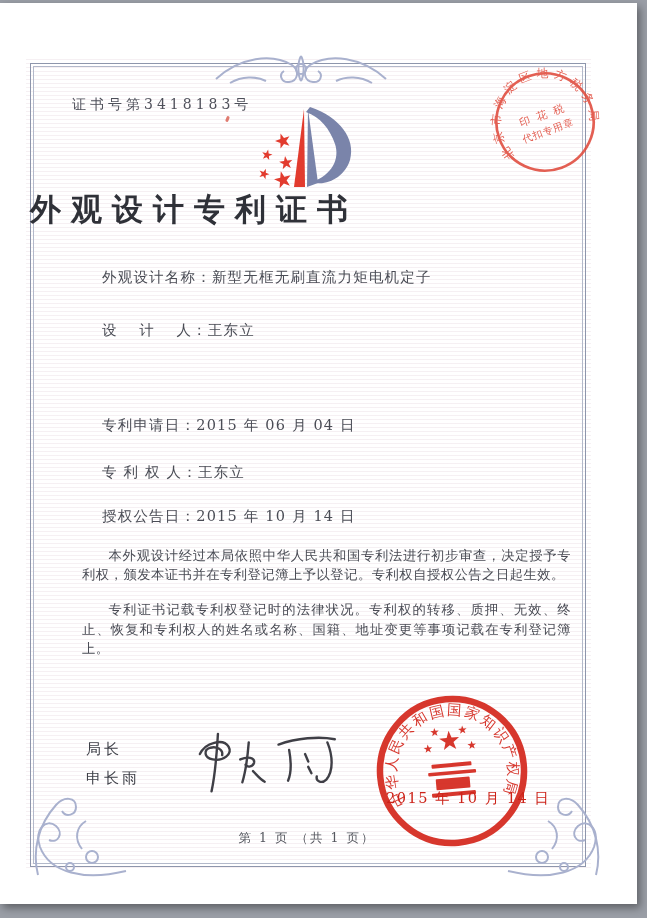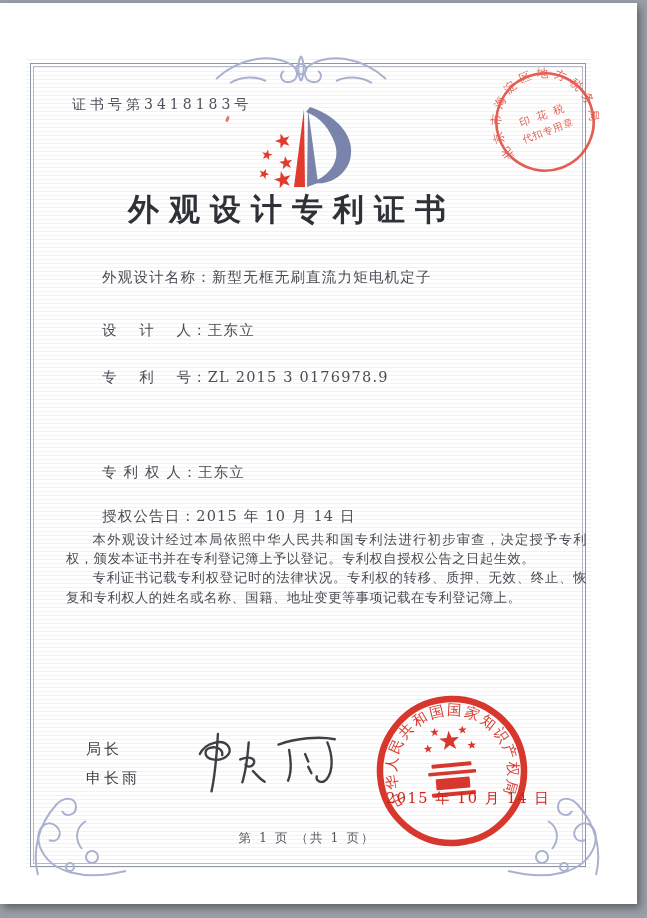--- a/index.html
+++ b/index.html
@@ -30,34 +30,34 @@
     border:1px solid #b3b9ca;
   }
   .ornament{position:absolute;pointer-events:none;}
   .cert-no{
     position:absolute;left:72px;top:93px;
     font-size:14px;letter-spacing:4px;color:#4e505a;
   }
   .logo{position:absolute;left:252px;top:100px;width:112px;height:88px;}
   .title{
     position:absolute;left:30px;top:186px;width:524px;
-    text-align:center;font-size:31px;font-weight:600;
+    font-size:31px;font-weight:600;
     letter-spacing:10px;color:#2f3138;
   }
   .field{
     position:absolute;left:72px;
     font-size:14.5px;letter-spacing:1.2px;color:#4a4c55;white-space:nowrap;margin-left:30px;
   }
   .f0{top:265px}.f1{top:318px}.f2{top:365px}.f3{top:413px}.f4{top:460px}.f5{top:504px}
   .paras{
     position:absolute;left:66px;top:527px;width:521px;
     font-size:13.3px;line-height:19.2px;letter-spacing:.5px;
     color:#4a4c55;text-align:justify;
   }
-  .paras p{margin:0;text-indent:2em;}
+  .paras p{margin:16px;text-indent:2em;}
   .signer-title{position:absolute;left:86px;top:737px;font-size:15px;letter-spacing:3px;color:#3c3e46;}
   .signer-name{position:absolute;left:86px;top:766px;font-size:15px;letter-spacing:3px;color:#3c3e46;font-family:Liberation Serif, serif;}
   .signature{position:absolute;left:185px;top:722px;width:170px;height:72px;}
   .seal-tax{position:absolute;left:482px;top:56px;width:126px;height:126px;opacity:.88;}
   .seal-office{position:absolute;left:372px;top:688px;width:160px;height:160px;opacity:.93;}
   .seal-date{
     position:absolute;left:386px;top:786px;
     font-size:14.5px;letter-spacing:1.5px;color:#cc2218;white-space:nowrap;
   }
   .footer{
@@ -129,22 +129,22 @@
   </svg>
 
   <div class="title">外观设计专利证书</div>
 
   <div class="field f0">
     <span>外观设计名称：</span><span>新型无框无刷直流力矩电机定子</span>
   </div>
   <div class="field f1">
     <span>设　 计　 人：</span><span>王东立</span>
   </div>
-  <div class="field f2">
-    <span>专　 利　 号：</span><span>ZL 2015 3 0176978.9</span>
+  <div class="field f3">
+    <span>专利申请日：</span><span>2015 年 06 月 04 日</span>
   </div>
   <div class="field f4">
     <span>专 利 权 人：</span><span>王东立</span>
   </div>
   <div class="field f5">
     <span>授权公告日：</span><span>2015 年 10 月 14 日</span>
   </div>
 
   <div class="paras">
     <p>本外观设计经过本局依照中华人民共和国专利法进行初步审查，决定授予专利权，颁发本证书并在专利登记簿上予以登记。专利权自授权公告之日起生效。</p>

